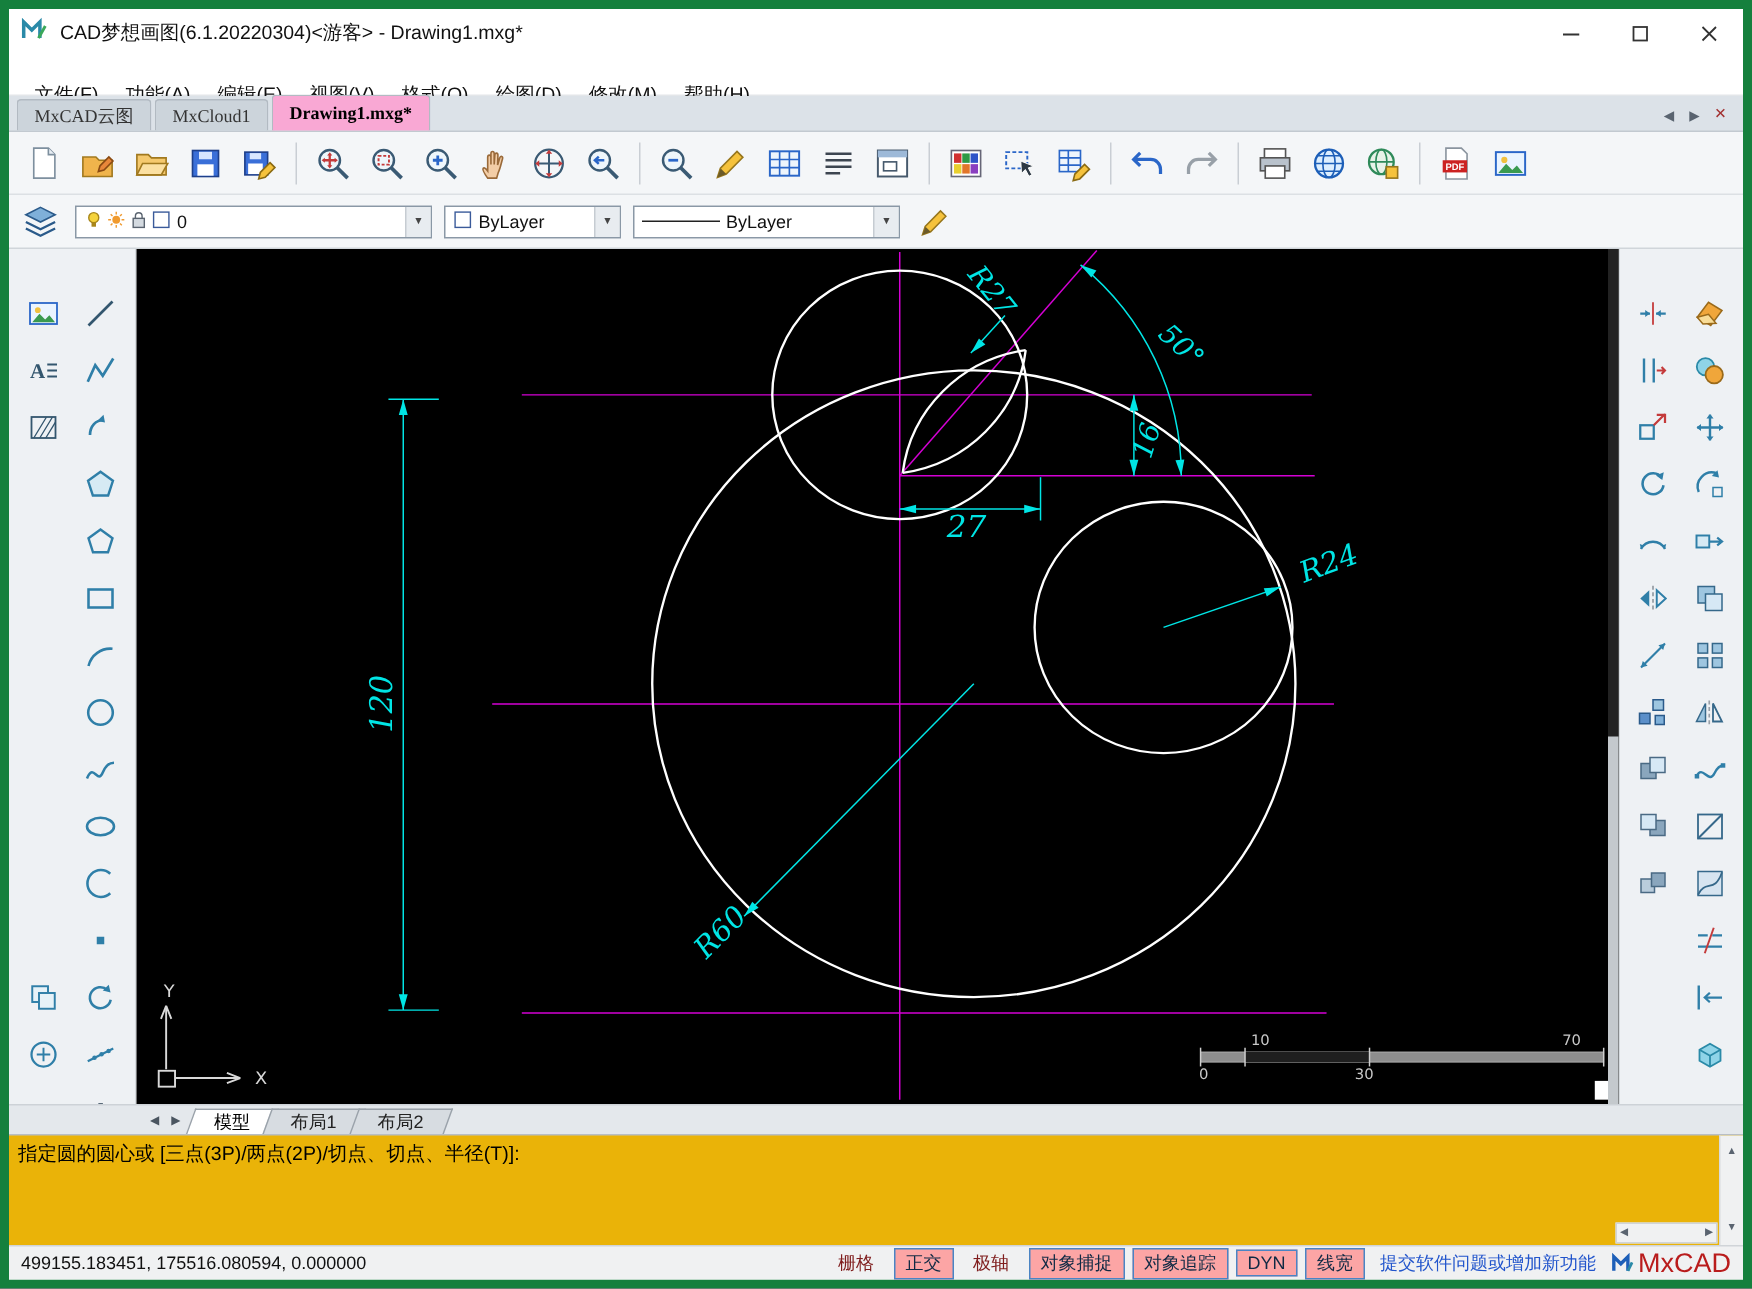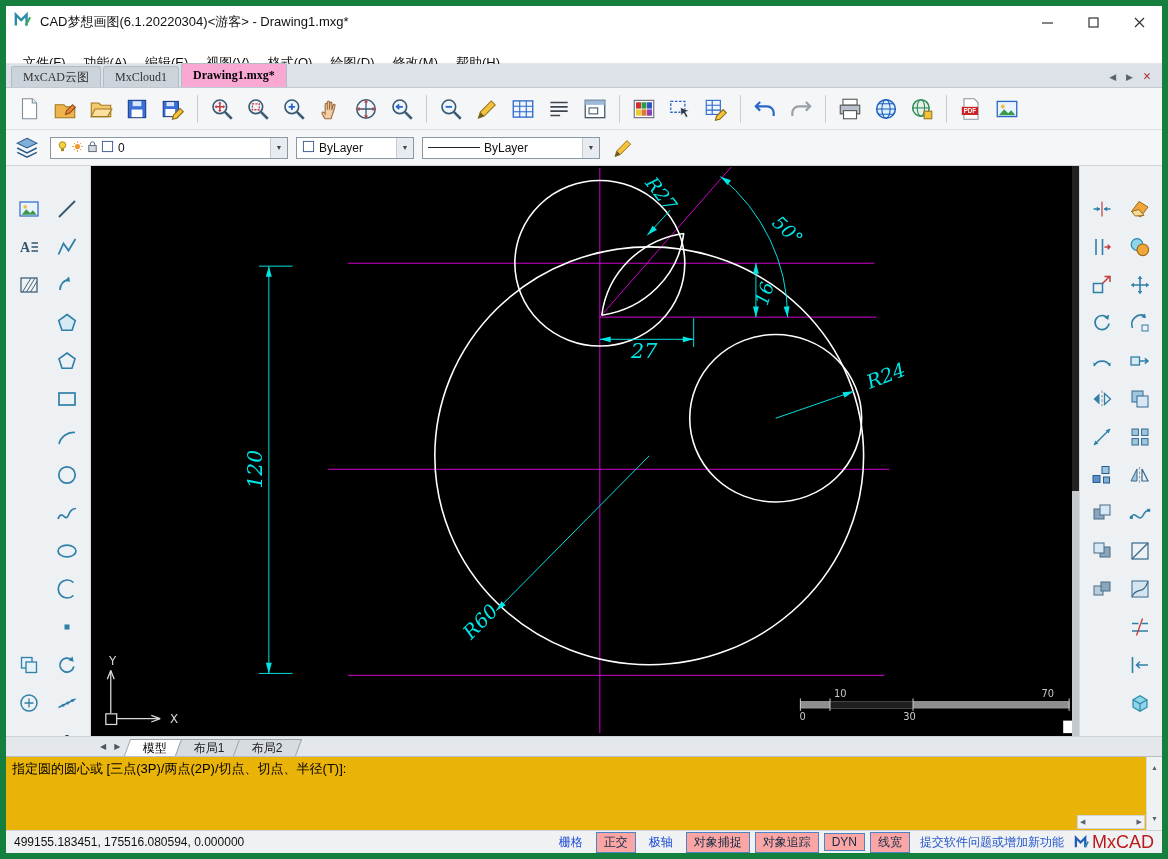--- a/index.html
+++ b/index.html
@@ -64,21 +64,21 @@
   .cmd-cursor { display:inline-block; width:1px; height:13px; background:#000; margin-left:3px; vertical-align:middle; animation:blink 1s steps(1) infinite; }
   @keyframes blink { 50% { opacity:0; } }
   .cmd-vscroll { position:absolute; top:0; right:0; width:16px; height:100%; background:#f0f1f2; border-left:1px solid #d8dbde; display:flex; flex-direction:column; justify-content:space-between; align-items:center; font-size:7px; color:#5a6470; padding:2px 0; }
   .cmd-hscroll { position:absolute; bottom:1px; right:17px; width:68px; height:14px; display:flex; align-items:center; justify-content:space-between; border:1px solid #d0d4d8; background:#f0f1f2; font-size:7px; color:#5a6470; padding:0 2px; }
 
   
   .statusbar { height:23px; background:#f0f1f2; border-top:1px solid #d0d4d8; display:flex; align-items:center; font-size:12px; padding:0 8px; gap:6px; flex:none; }
   .coords { min-width:235px; color:#111; }
   .status-spacer { flex:1; }
   .status-right { display:flex; align-items:center; gap:5px; }
-  .toggle { padding:1px 7px; color:#1d4ed8; border:1px solid transparent; }
+  .toggle { padding:1px 7px; color:#7f1d1d; border:1px solid transparent; }
   .toggle.active { border:1px solid #4a84c4; background:#fca5a5; color:#102a44; }
   .feedback { color:#2255cc; text-decoration:none; padding:0 4px; }
   .brand { display:flex; align-items:center; gap:3px; font-weight:normal; color:#b91c1c; font-size:18px; }
 </style>
 </head>
 <body>
 
 <div class="app">
 
   <div class="titlebar">

